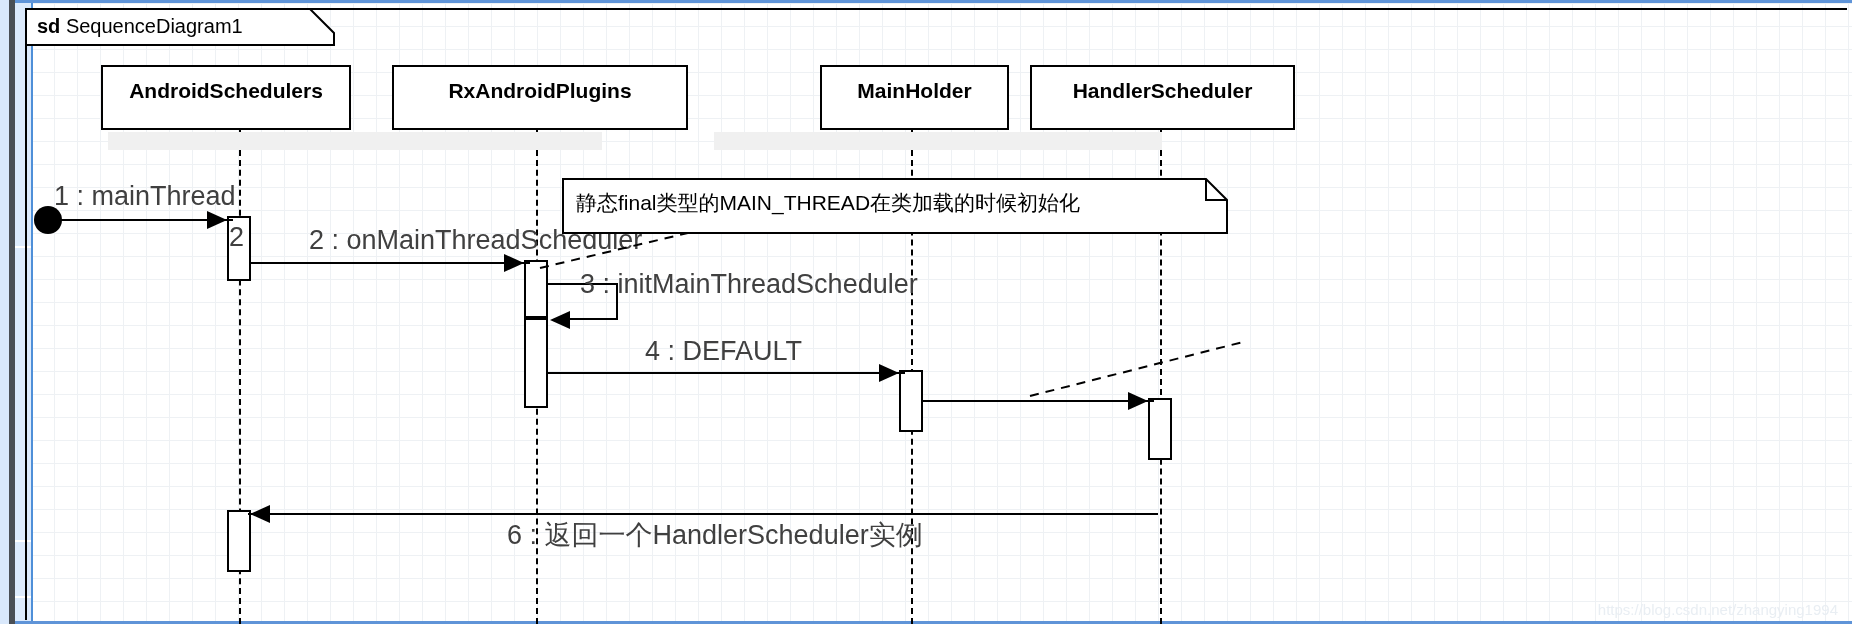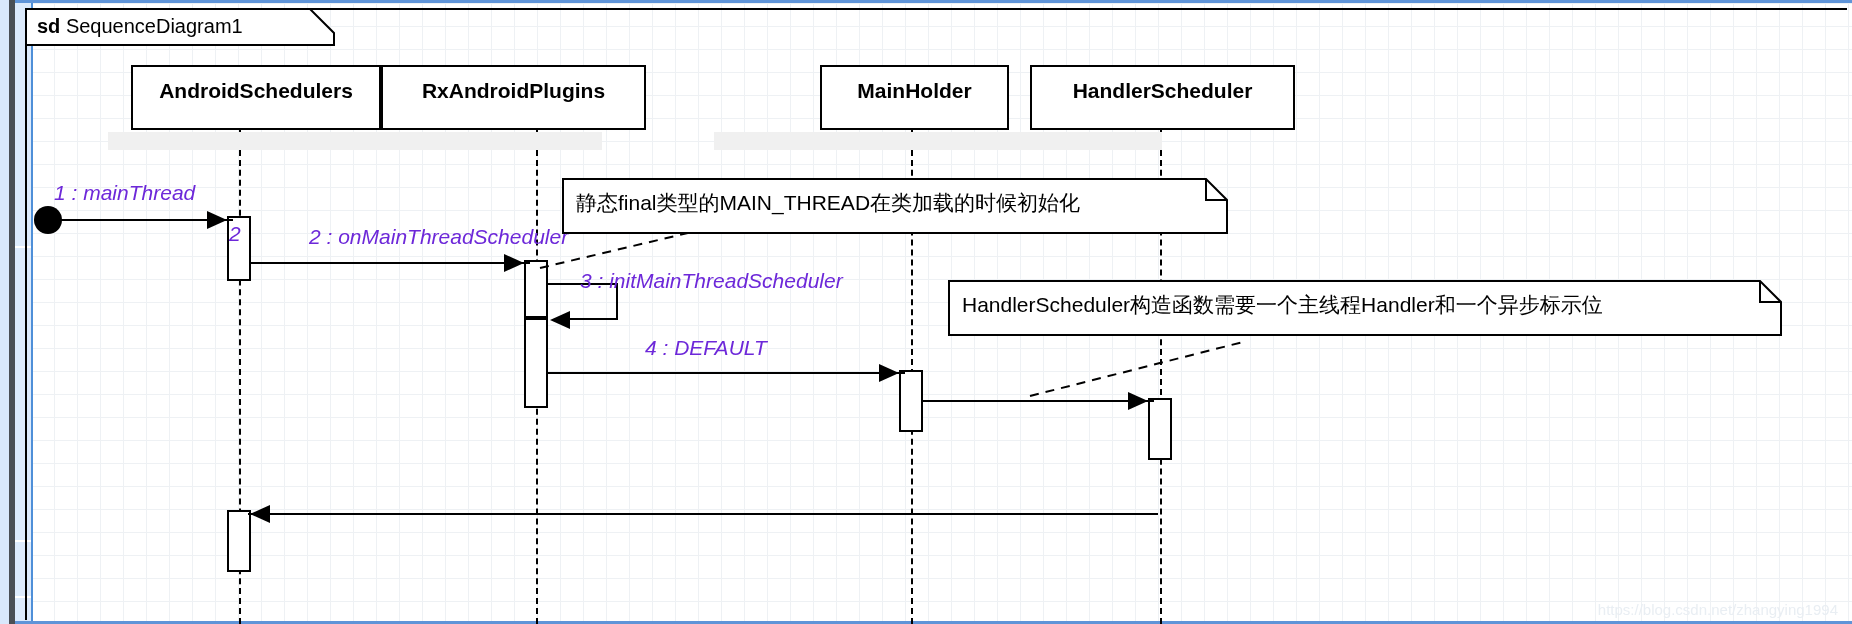--- a/index.html
+++ b/index.html
@@ -157,25 +157,24 @@
     border-bottom: 9px solid transparent;
     border-left: 20px solid #000000;
   }
   .arrow-left {
     border-top: 9px solid transparent;
     border-bottom: 9px solid transparent;
     border-right: 20px solid #000000;
   }
   .msg-label {
     position: absolute;
-    font-size: 21px;
-    color: #6d28d9;
+    font-size: 27px;
+    color: #404040;
     white-space: nowrap;
     z-index: 8;
-    font-style: italic;
   }
   .start-dot {
     position: absolute;
     width: 28px; height: 28px;
     border-radius: 50%;
     background: #000000;
     z-index: 7;
   }
 
   
@@ -241,24 +240,24 @@
   <div class="lifeline-shadow" style="left:108px;  top:132px; width:252px; height:18px;"></div>
   <div class="lifeline-shadow" style="left:360px;  top:132px; width:242px; height:18px;"></div>
   <div class="lifeline-shadow" style="left:714px;  top:132px; width:190px; height:18px;"></div>
   <div class="lifeline-shadow" style="left:890px;  top:132px; width:272px; height:18px;"></div>
 
   <div class="lifeline-dash" style="left:239px; top:130px; height:494px;"></div>
   <div class="lifeline-dash" style="left:536px; top:130px; height:494px;"></div>
   <div class="lifeline-dash" style="left:911px; top:130px; height:494px;"></div>
   <div class="lifeline-dash" style="left:1160px; top:130px; height:494px;"></div>
 
-  <div class="lifeline-head" style="left:101px; top:65px; width:250px; height:65px;margin-left:30px;">
+  <div class="lifeline-head" style="left:101px; top:65px; width:250px; height:65px;">
     <span>AndroidSchedulers</span>
   </div>
-  <div class="lifeline-head" style="left:381px; top:65px; width:265px; height:65px;">
+  <div class="lifeline-head" style="left:392px; top:65px; width:296px; height:65px;">
     <span>RxAndroidPlugins</span>
   </div>
   <div class="lifeline-head" style="left:1030px; top:65px; width:265px; height:65px;">
     <span>HandlerScheduler</span>
   </div>
   <div class="lifeline-head" style="left:820px; top:65px; width:189px; height:65px;">
     <span>MainHolder</span>
   </div>
 
   <div class="activation" style="left:227px; top:216px; width:24px; height:65px;"></div>
@@ -292,42 +291,36 @@
 
   <div class="msg-line" style="left:546px; top:372px; width:359px;"></div>
   <div class="arrow-head arrow-right" style="left:879px; top:364px;"></div>
   <div class="msg-label" style="left:645px; top:336px;text-align:right;">4 : DEFAULT</div>
 
   <div class="msg-line" style="left:921px; top:400px; width:233px;"></div>
   <div class="arrow-head arrow-right" style="left:1128px; top:392px;"></div>
 
   <div class="msg-line" style="left:248px; top:513px; width:910px;"></div>
   <div class="arrow-head arrow-left" style="left:250px; top:505px;"></div>
+  <div class="msg-label" style="left:507px; top:517px;">6 : 返回一个HandlerScheduler实例</div>
 
   <div class="note-anchor" style="left:540px; top:210px; width:230px; height:60px;">
     <svg width="230" height="60" viewBox="0 0 230 60">
       <line x1="0" y1="58" x2="228" y2="4" stroke="#000000" stroke-width="2" stroke-dasharray="9,7"></line>
     </svg>
   </div>
   <div class="note" style="left:562px; top:178px; width:666px; height:56px;">
     <svg width="666" height="56" viewBox="0 0 666 56">
       <path d="M1,1 L644,1 L665,22 L665,55 L1,55 Z" fill="#ffffff" stroke="#000000" stroke-width="2"></path>
       <path d="M644,1 L644,22 L665,22" fill="none" stroke="#000000" stroke-width="2"></path>
     </svg>
     <div class="note-text">静态final类型的MAIN_THREAD在类加载的时候初始化</div>
   </div>
 
   <div class="note-anchor" style="left:1030px; top:340px; width:215px; height:60px;">
     <svg width="215" height="60" viewBox="0 0 215 60">
       <line x1="0" y1="56" x2="213" y2="2" stroke="#000000" stroke-width="2" stroke-dasharray="9,7"></line>
     </svg>
   </div>
-  <div class="note" style="left:948px; top:280px; width:834px; height:56px;">
-    <svg width="834" height="56" viewBox="0 0 834 56">
-      <path d="M1,1 L812,1 L833,22 L833,55 L1,55 Z" fill="#ffffff" stroke="#000000" stroke-width="2"></path>
-      <path d="M812,1 L812,22 L833,22" fill="none" stroke="#000000" stroke-width="2"></path>
-    </svg>
-    <div class="note-text">HandlerScheduler构造函数需要一个主线程Handler和一个异步标示位</div>
-  </div>
 
   <div class="watermark">https://blog.csdn.net/zhangying1994</div>
 
 </div>
 
 </body></html>

